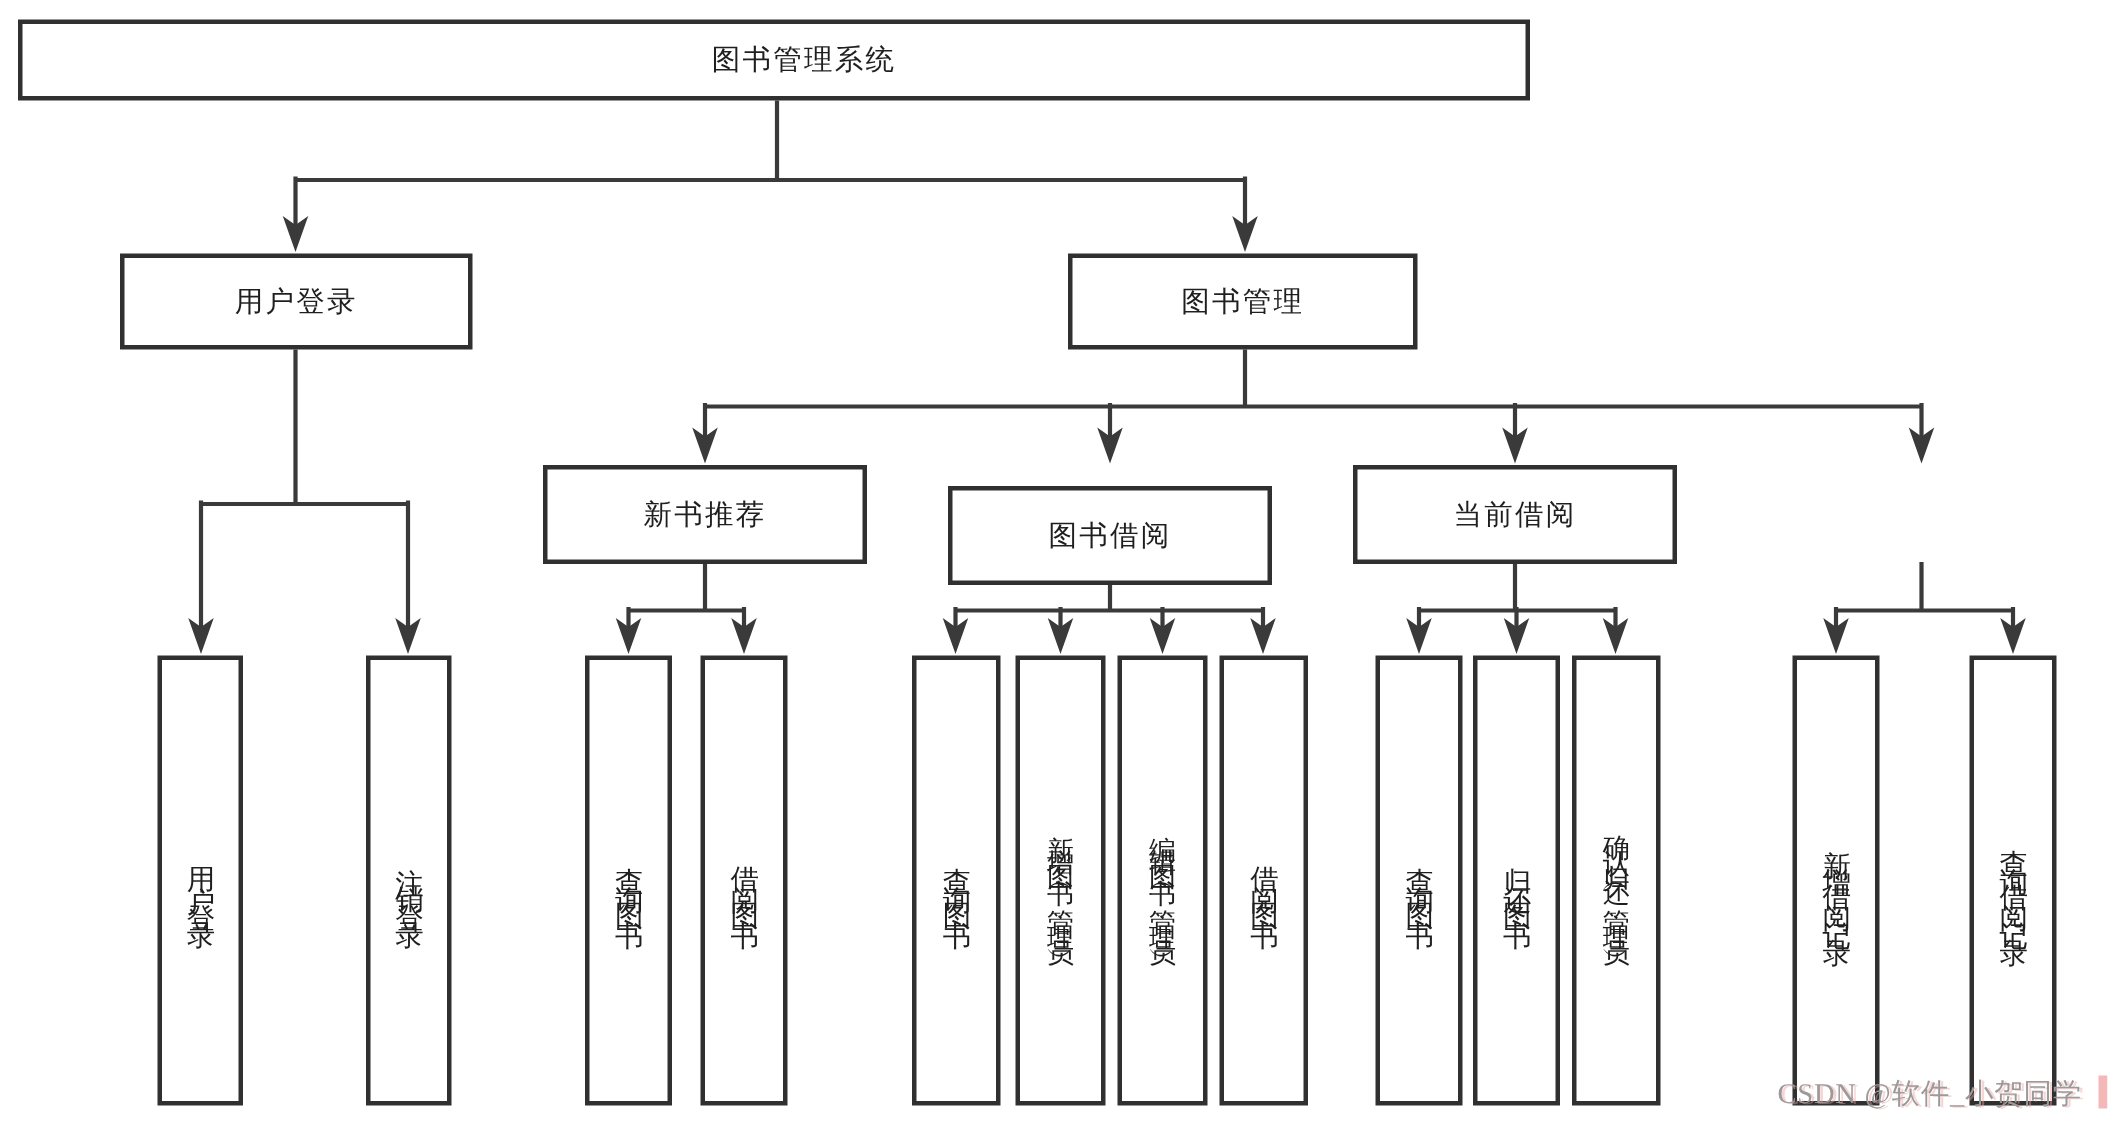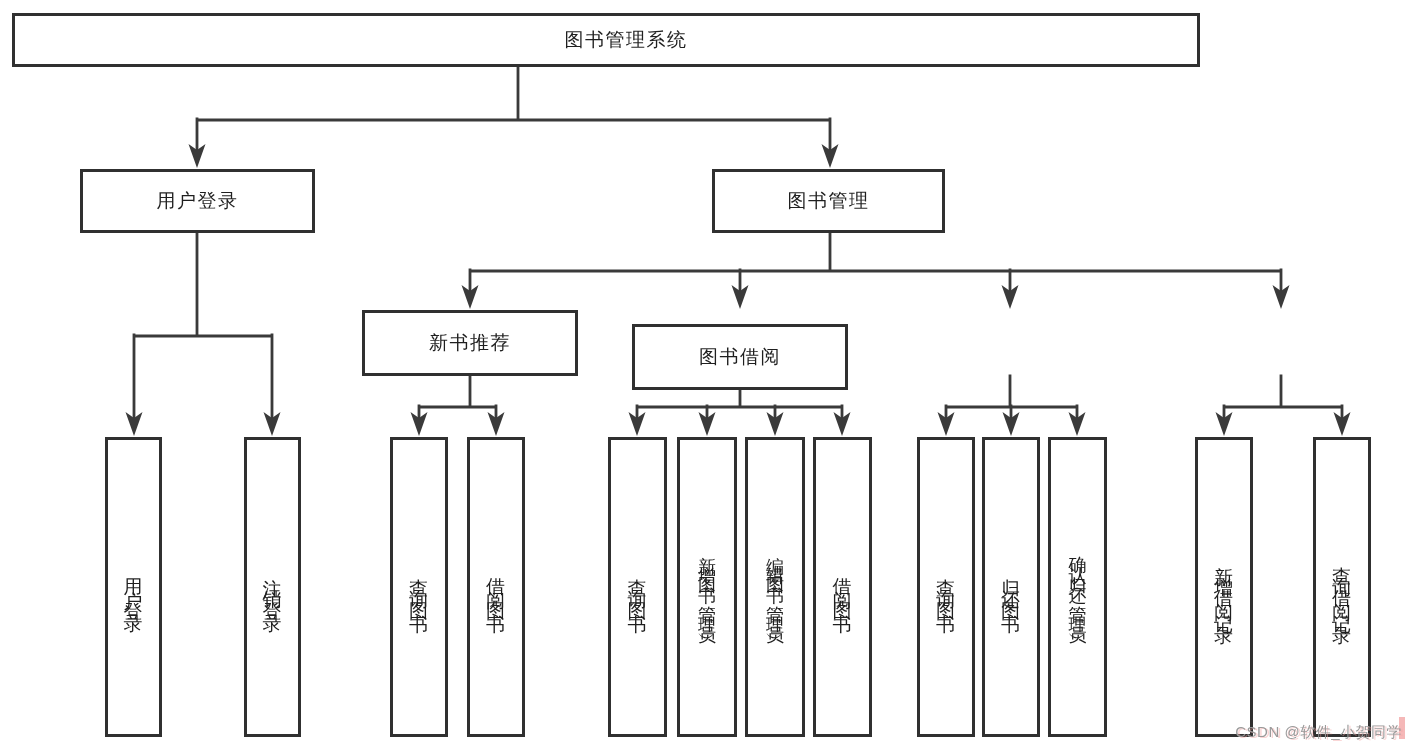--- a/index.html
+++ b/index.html
@@ -23,23 +23,24 @@
     font-size:19px;letter-spacing:1.5px;color:var(--text);
     white-space:nowrap;
   }
   .leaf{top:437px;height:300px;border-width:3px;}
   .vtext{
     writing-mode:vertical-rl;text-orientation:upright;
     line-height:1;letter-spacing:12px;font-size:19px;color:var(--text);
   }
   .leaf.long .vtext{letter-spacing:10px;font-size:18px;}
   #watermark{
-    position:absolute;right:3px;bottom:5px;font-size:15px;
+    position:absolute;right:17px;bottom:5px;font-size:19px;
     color:var(--watermark-gray);letter-spacing:0.5px;
     text-shadow:2px 1px 0 rgba(242,160,160,0.45);
+    font-family:Liberation Serif, serif;
   }
   #watermark-accent{
     position:absolute;right:0;bottom:8px;width:6px;height:22px;
     background:var(--watermark-pink);opacity:0.75;
   }
 </style>
 </head>
 <body>
 
 <div id="stage">
@@ -73,36 +74,39 @@
     <path class="cline" d="M1010 376V407M946 407H1077M946 406V420M1011 406V420M1077 406V420"></path>
     <polygon class="arrow" points="937.5,412 946,418 954.5,412 946,436"></polygon>
     <polygon class="arrow" points="1002.5,412 1011,418 1019.5,412 1011,436"></polygon>
     <polygon class="arrow" points="1068.5,412 1077,418 1085.5,412 1077,436"></polygon>
 
     <path class="cline" d="M1281 376V407M1224 407H1342M1224 406V420M1342 406V420"></path>
     <polygon class="arrow" points="1215.5,412 1224,418 1232.5,412 1224,436"></polygon>
     <polygon class="arrow" points="1333.5,412 1342,418 1350.5,412 1342,436"></polygon>
   </svg>
 
-  <div class="node" style="left:12px;top:13px;width:1188px;height:54px;padding-left:40px;">
+  <div class="node" style="left:12px;top:13px;width:1008px;height:54px;padding-left:40px;">
     <span>图书管理系统</span>
   </div>
 
   <div class="node" style="left:80px;top:169px;width:235px;height:64px;">
     <span>用户登录</span>
   </div>
   <div class="node" style="left:712px;top:169px;width:233px;height:64px;font-family:Liberation Serif, serif;">
     <span>图书管理</span>
   </div>
 
   <div class="node" style="left:362px;top:310px;width:216px;height:66px;">
     <span>新书推荐</span>
   </div>
   <div class="node" style="left:632px;top:324px;width:216px;height:66px;">
     <span>图书借阅</span>
+  </div>
+  <div class="node" style="left:902px;top:310px;width:216px;height:66px;">
+    <span>当前借阅</span>
   </div>
 
   <div class="node leaf" style="left:105px;width:57px;">
     <span class="vtext">用户登录</span>
   </div>
   <div class="node leaf" style="left:244px;width:57px;">
     <span class="vtext">注销登录</span>
   </div>
 
   <div class="node leaf" style="left:390px;width:58px;">

